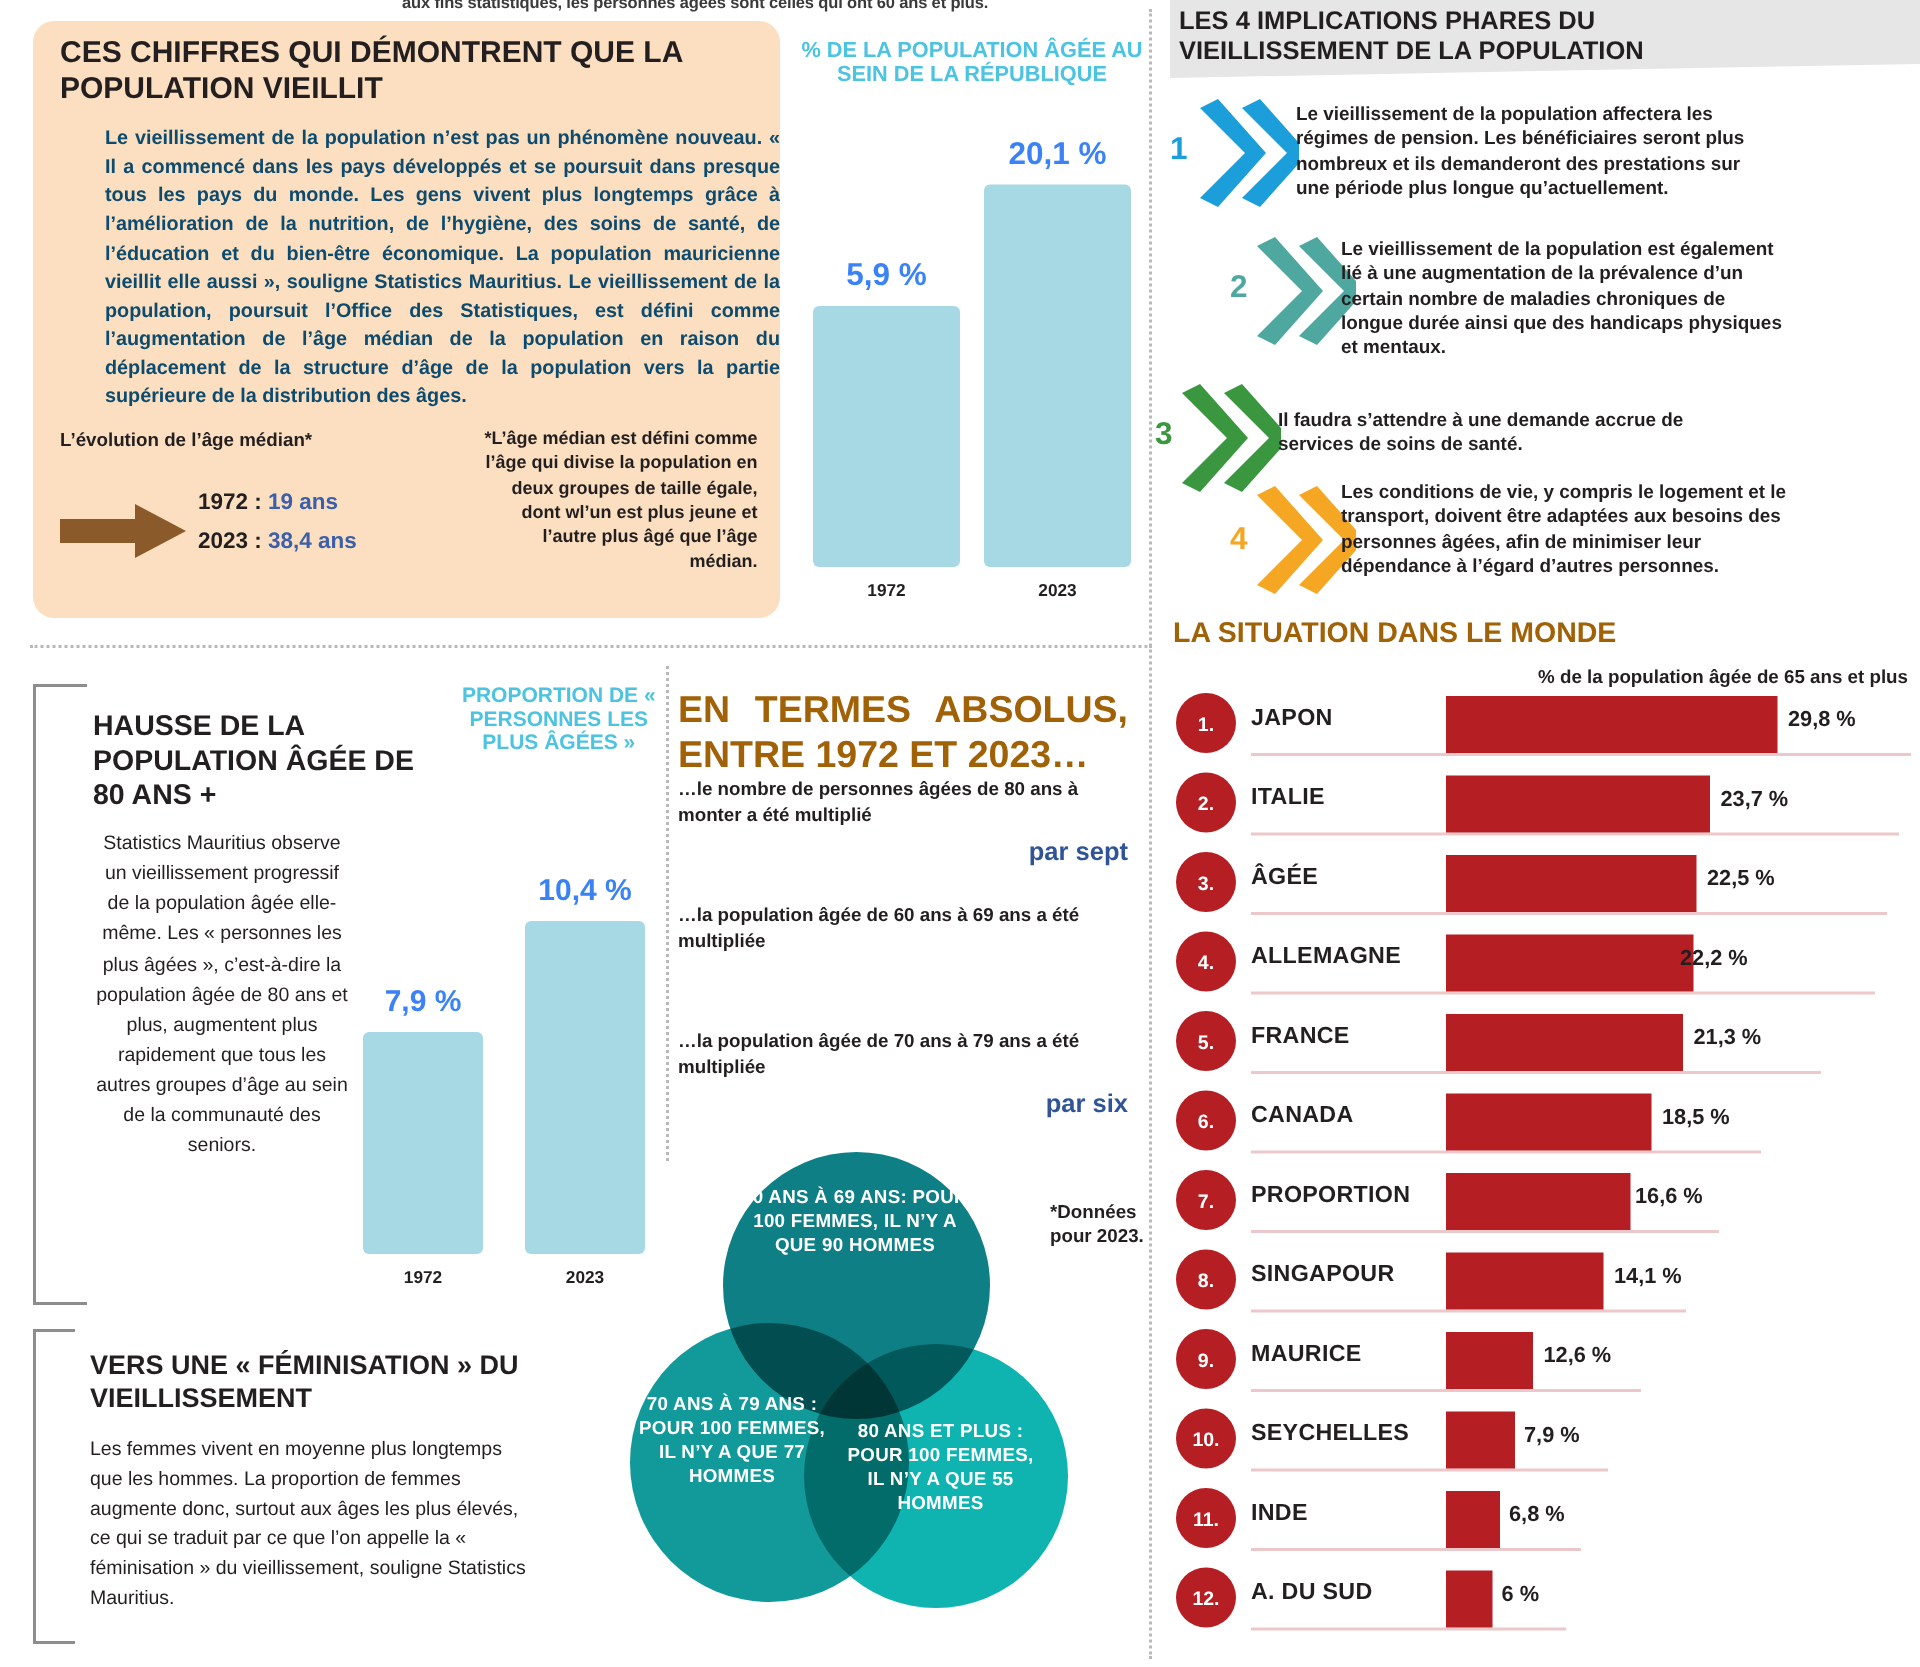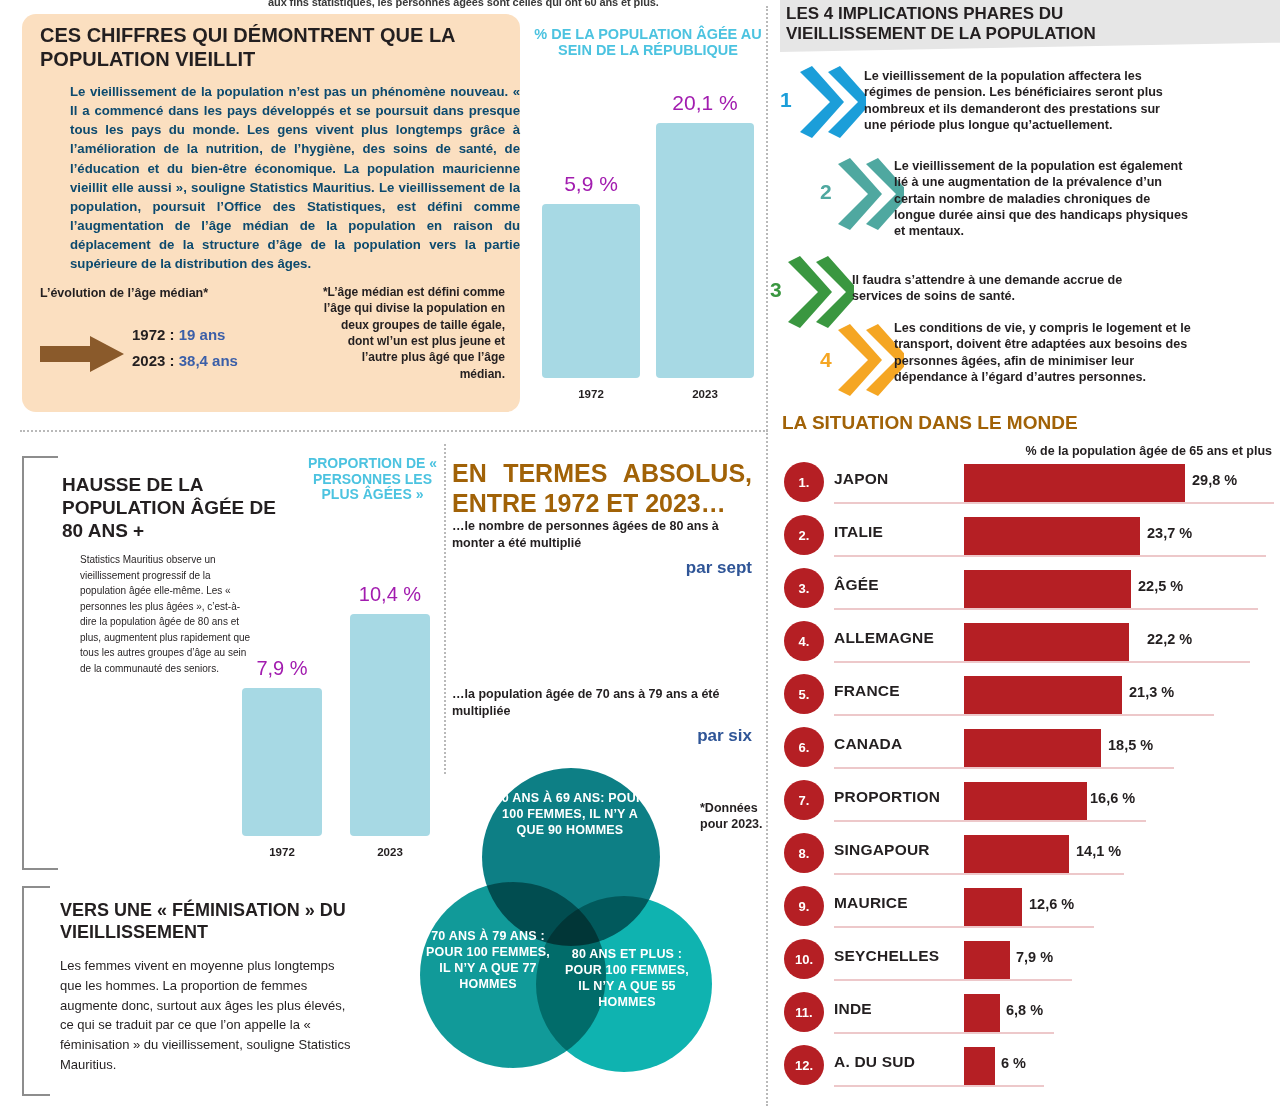--- a/index.html
+++ b/index.html
@@ -6,21 +6,21 @@
   body{
     width:1280px;height:1111px;position:relative;overflow:hidden;
     font-family:"Liberation Sans", sans-serif;color:#231f20;
   }
   .page{position:absolute;inset:0;}
 
   
   .abs{position:absolute;}
   .blue-title{color:#a16207;font-weight:bold;}
   .cyan-title{color:#4cc3e0;font-weight:bold;text-align:center;line-height:1.12;}
-  .red-num{color:#a21caf;font-weight:normal;}
+  .red-num{color:#3b82f6;font-weight:bold;}
 
   
   #top-strip{
     left:268px;top:-4px;width:520px;height:12px;overflow:hidden;
     font-size:11px;font-weight:bold;color:#3a3a3a;white-space:nowrap;
     letter-spacing:-0.1px;
   }
 
   
   #panelA{
@@ -60,21 +60,21 @@
   
   .vdot{border-left:2px dotted #b9b9b9;}
   .hdot{border-top:2px dotted #b9b9b9;}
 
   
   #panelC{left:22px;top:452px;width:418px;height:418px;}
   #bracketC{left:0;top:4px;width:34px;height:410px;
             border-left:2px solid #8d8d8d;border-top:2px solid #8d8d8d;
             border-bottom:2px solid #8d8d8d;}
   #panelC-title{left:40px;top:22px;width:230px;font-size:19px;font-weight:bold;line-height:1.2;}
-  #panelC-body{left:58px;top:100px;width:172px;font-size:10px;line-height:1.55;}
+  #panelC-body{left:40px;top:100px;width:172px;font-size:13px;line-height:1.55;text-align:center;}
   #panelC-subtitle{left:278px;top:4px;width:145px;font-size:14px;}
   #chartC{left:210px;top:120px;width:210px;height:290px;}
 
   
   #panelD{left:452px;top:452px;width:310px;height:260px;}
   #panelD-title{left:0;top:6px;width:300px;font-size:25px;line-height:1.2;
                 text-align:justify;}
   .abs-item{position:absolute;width:300px;}
   .abs-txt{font-size:12.5px;font-weight:bold;line-height:1.35;}
   .abs-mult{font-size:17px;font-weight:bold;color:#2f5597;text-align:right;margin-top:6px;}
@@ -188,20 +188,21 @@
   </div>
 
   <div class="abs" id="panelD">
     <div class="abs blue-title" id="panelD-title">EN TERMES ABSOLUS, ENTRE 1972 ET 2023…</div>
 
     <div class="abs-item" style="top:66px;">
       <div class="abs-txt">…le nombre de personnes âgées de 80 ans à monter a été multiplié</div>
       <div class="abs-mult">par sept</div>
     </div>
     <div class="abs-item" style="top:150px;">
+      <div class="abs-txt">…la population âgée de 60 ans à 69 ans a été multipliée</div>
     </div>
     <div class="abs-item" style="top:234px;">
       <div class="abs-txt">…la population âgée de 70 ans à 79 ans a été multipliée</div>
       <div class="abs-mult">par six</div>
     </div>
   </div>
 
   <div class="abs" id="venn">
     <div class="vcircle" style="left:62px;top:0;width:178px;height:178px;background:#0d7f85;"></div>
     <div class="vcircle" style="left:0;top:114px;width:186px;height:186px;background:#119a99;"></div>
@@ -287,21 +288,21 @@
         <div class="rank-base" style="width:424px;"></div>
         <div class="rank-bar" style="left:182px;width:167px;"></div>
         <div class="rank-val" style="left:356px;">22,5 %</div>
       </div>
 
       <div class="rank-row" style="top:159px;">
         <div class="rank-badge">4.</div>
         <div class="rank-name">ALLEMAGNE</div>
         <div class="rank-base" style="width:416px;"></div>
         <div class="rank-bar" style="left:182px;width:165px;"></div>
-        <div class="rank-val" style="left:365px;">22,2 %</div>
+        <div class="rank-val" style="left:338px;">22,2 %</div>
       </div>
 
       <div class="rank-row" style="top:212px;">
         <div class="rank-badge">5.</div>
         <div class="rank-name">FRANCE</div>
         <div class="rank-base" style="width:380px;"></div>
         <div class="rank-bar" style="left:182px;width:158px;"></div>
         <div class="rank-val" style="left:347px;">21,3 %</div>
       </div>
 

